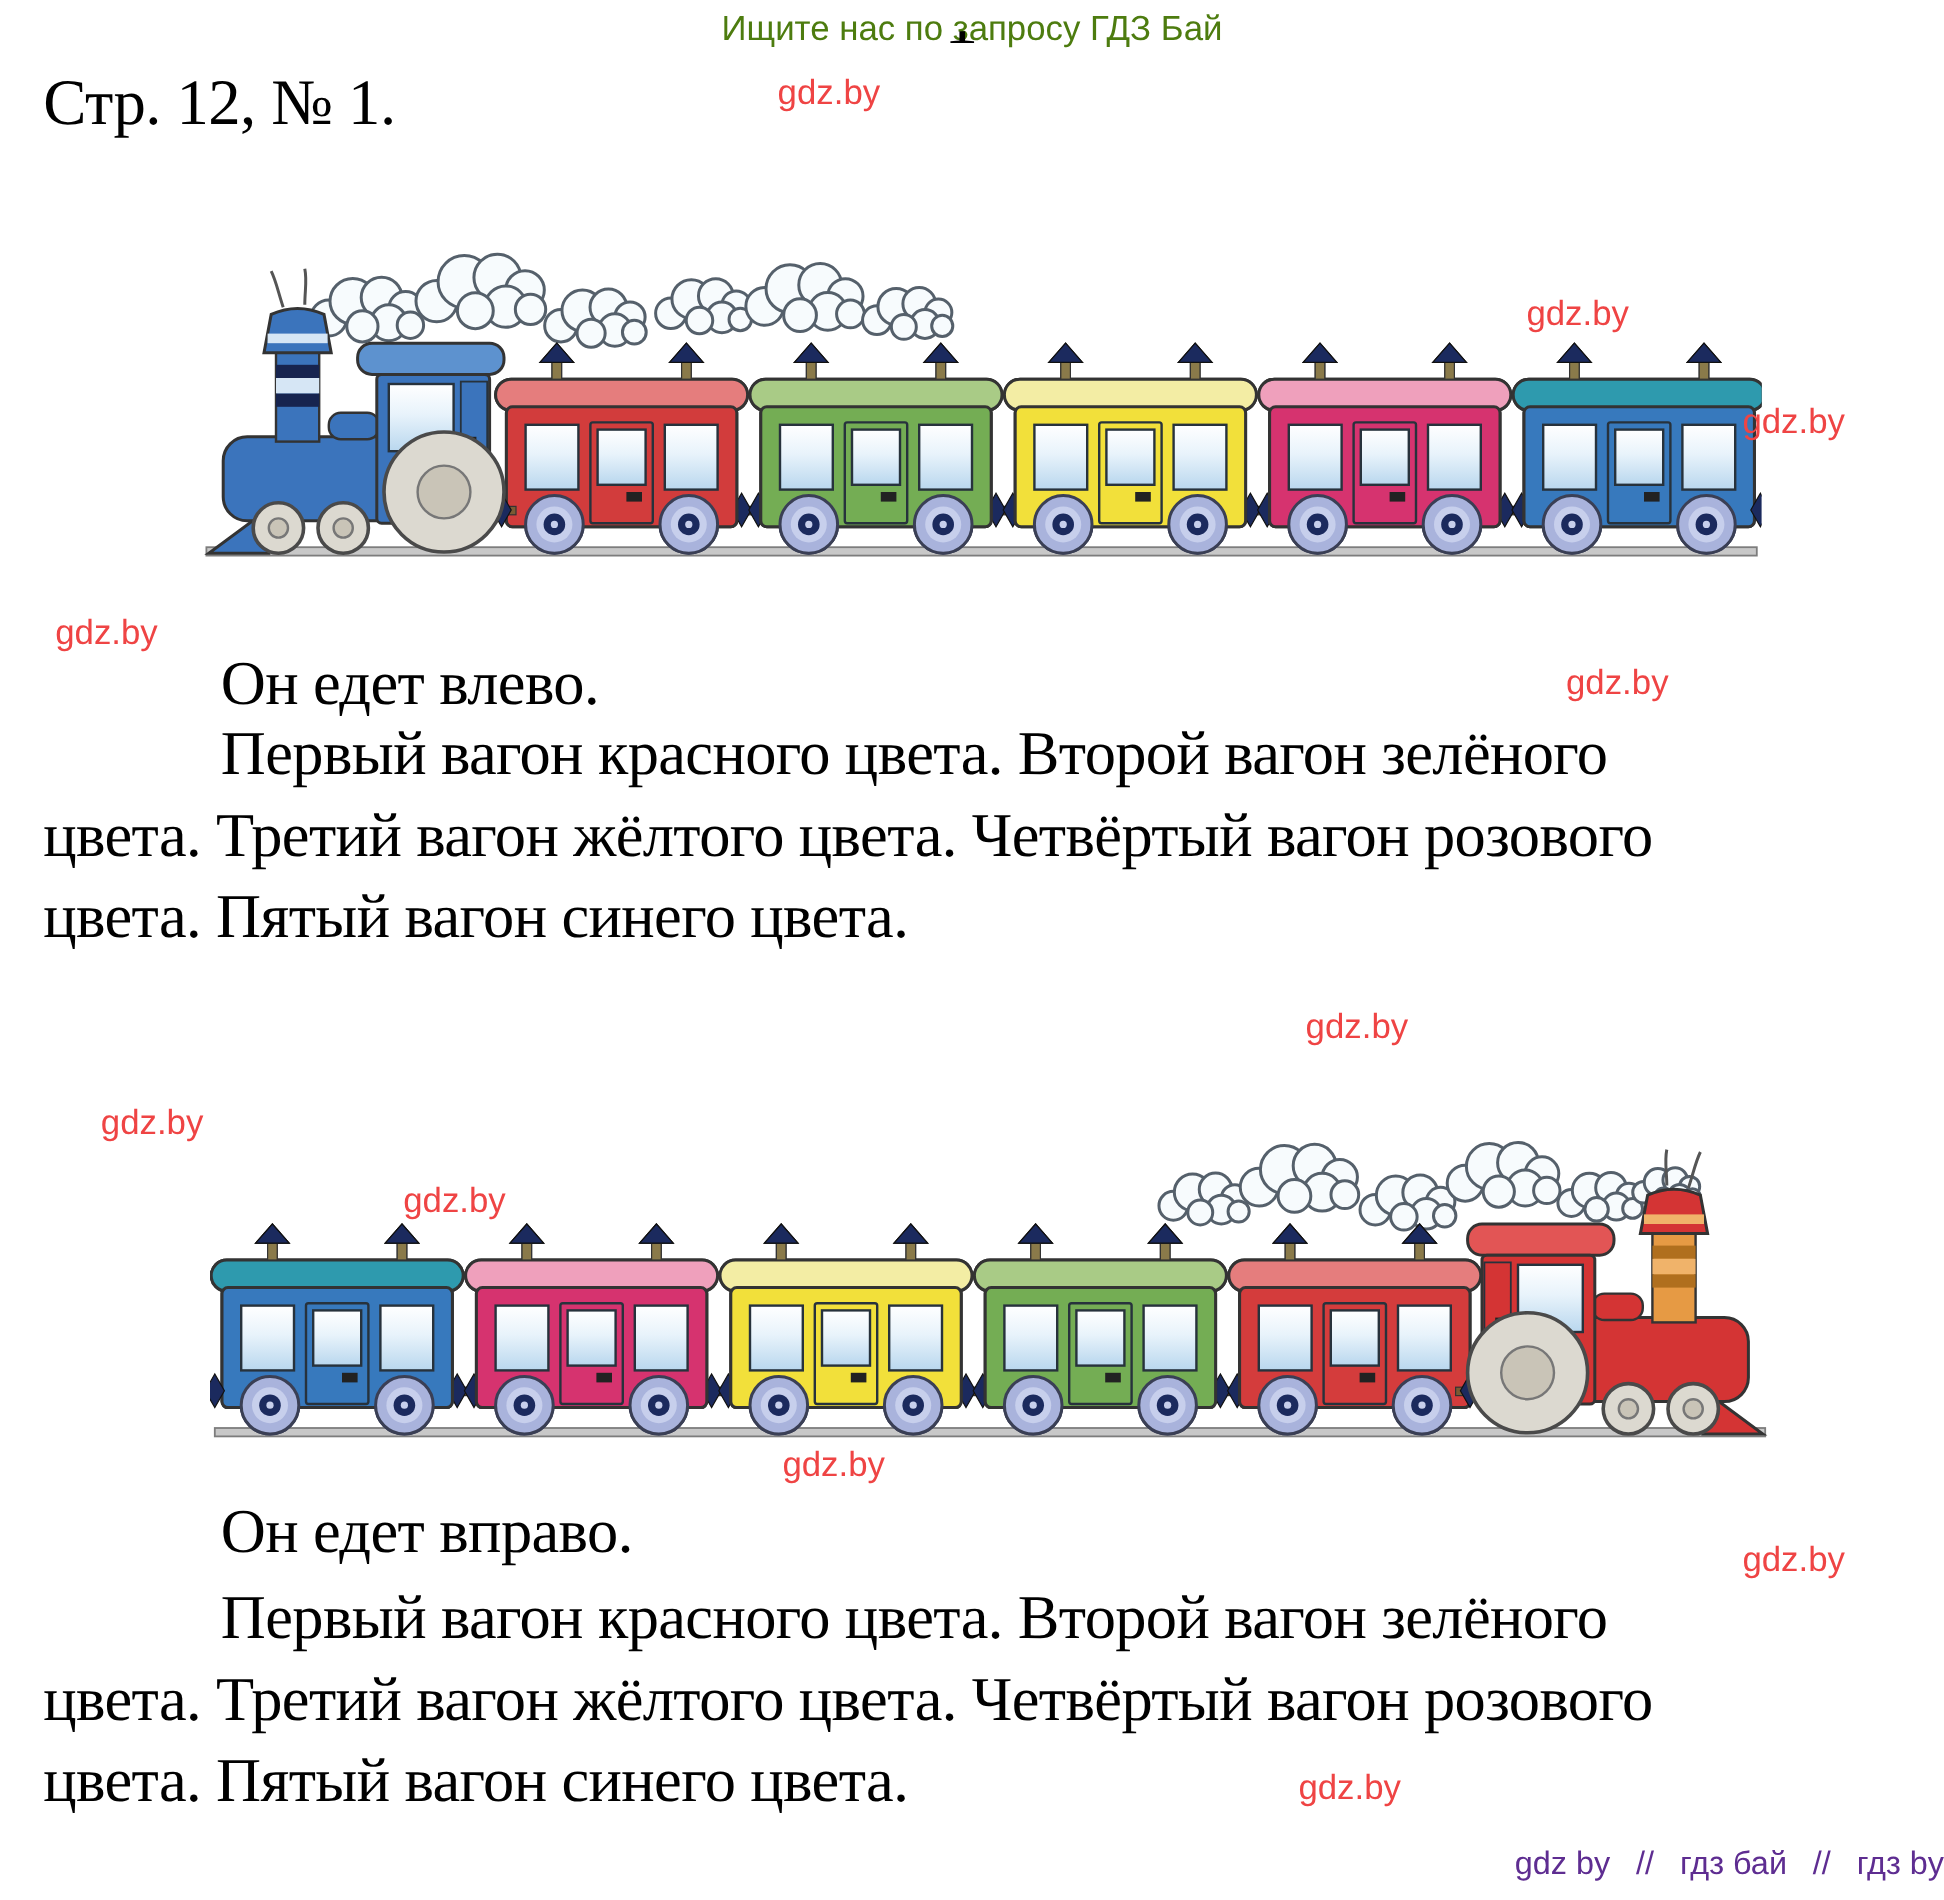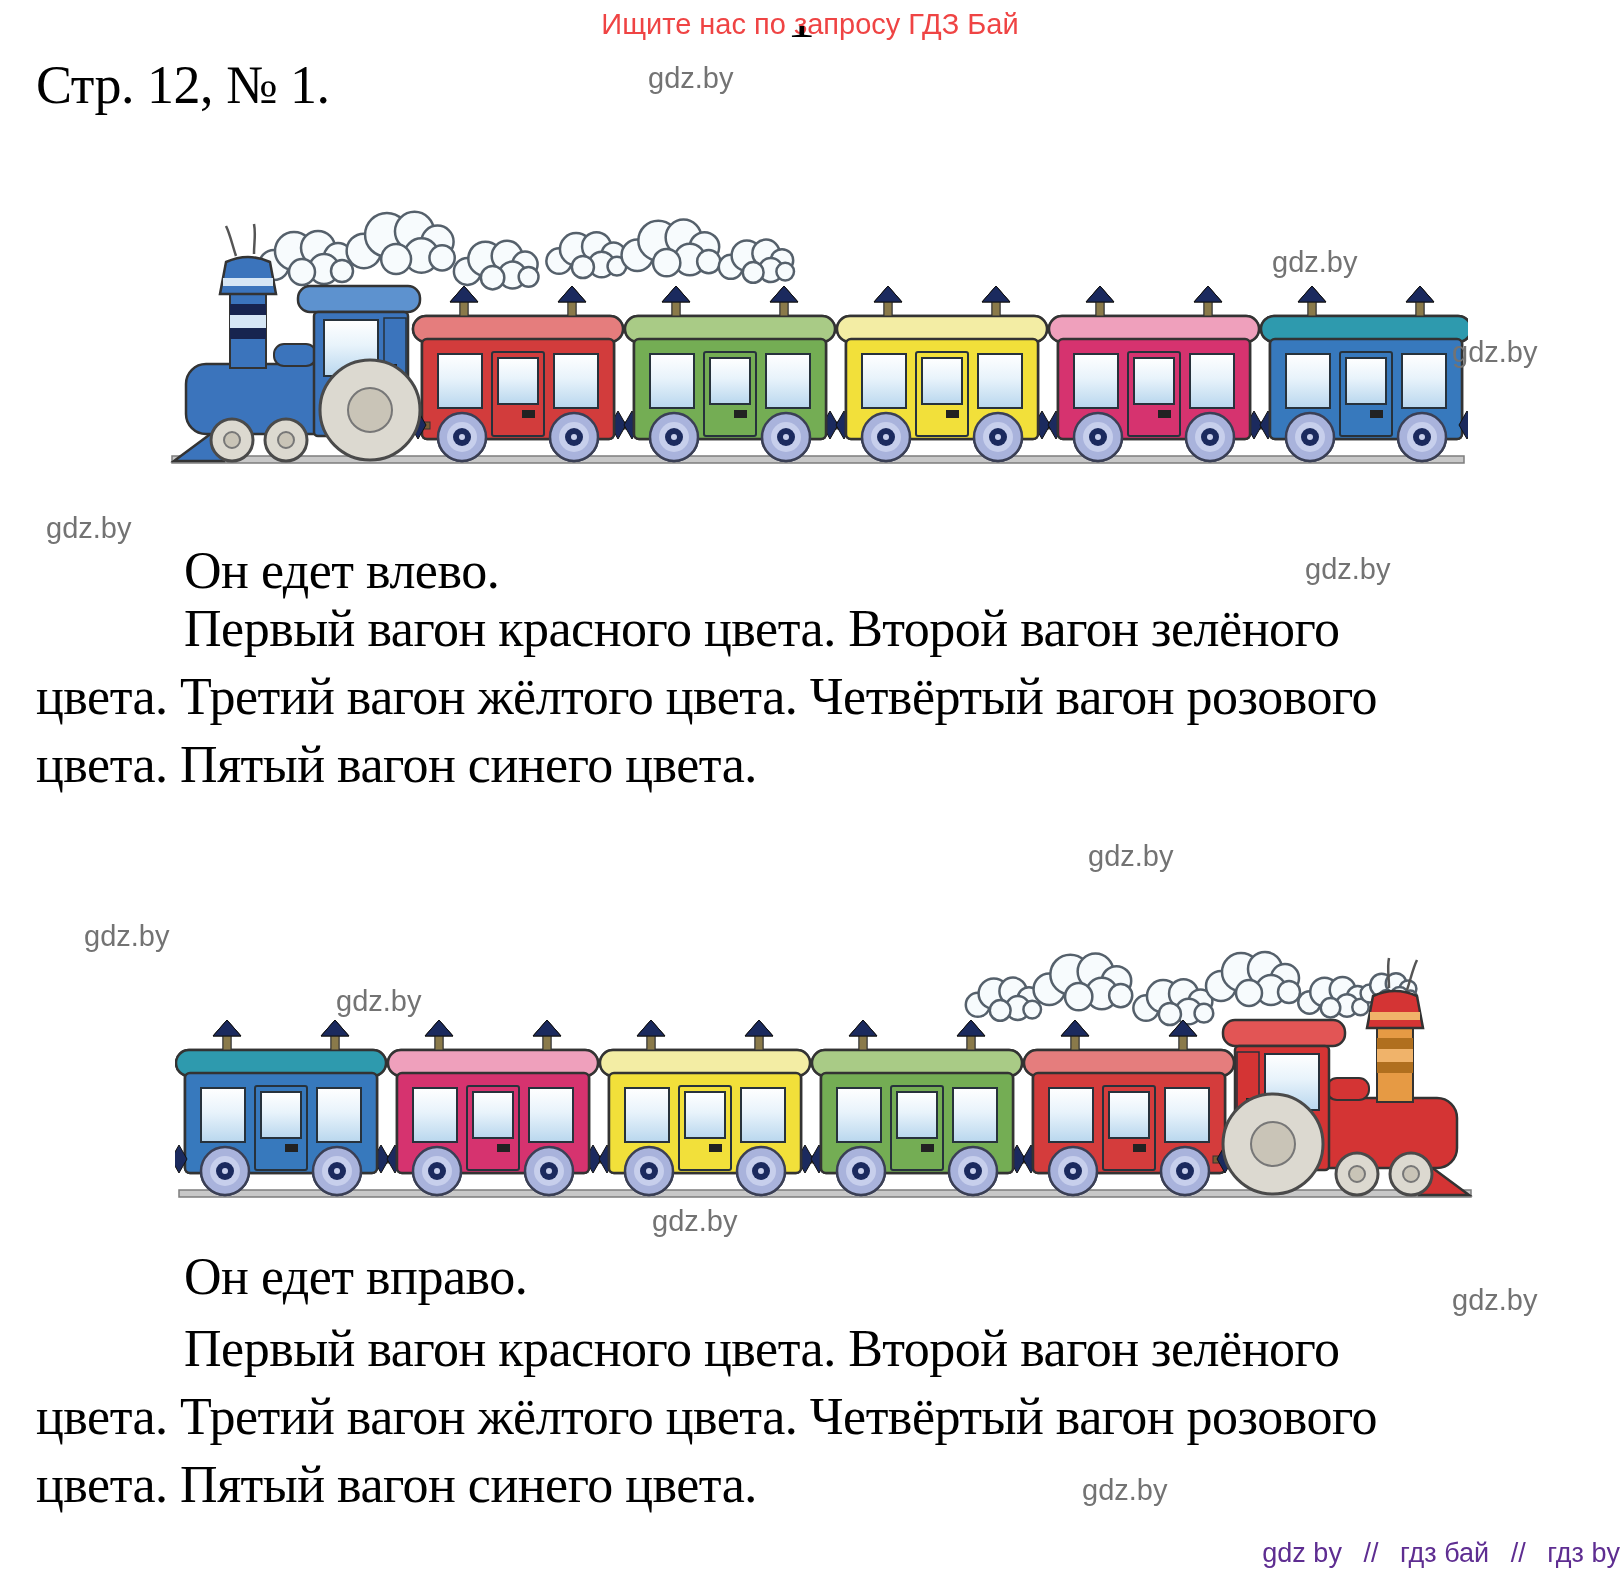--- a/index.html
+++ b/index.html
@@ -3,35 +3,35 @@
 <meta charset="utf-8">
 <style>
   html,body{margin:0;padding:0;background:#ffffff;}
   .page{position:relative;width:1620px;height:1583px;background:#ffffff;overflow:hidden;
         font-family:"Liberation Serif", serif;color:#000;}
   .promo{position:absolute;top:8px;left:0;right:0;text-align:center;
          font-family:"Liberation Sans", sans-serif;font-size:29px;font-weight:500;white-space:nowrap;}
   .serif{position:absolute;font-family:"Liberation Serif", serif;font-size:52px;
          letter-spacing:-0.5px;white-space:nowrap;line-height:1.1;text-align:center;}
   .heading{font-size:54px;}
-  .wm{position:absolute;font-family:"Liberation Sans", sans-serif;font-size:29px;color:#737373;
+  .wm{position:absolute;font-family:"Liberation Sans", sans-serif;font-size:29px;color:#ef4444;
       white-space:nowrap;z-index:5;}
   .train-svg{position:absolute;z-index:1;}
   .numclip{position:absolute;left:783px;top:26px;width:40px;height:24px;overflow:hidden;}
   .numclip span{position:absolute;left:4px;top:-40px;font-family:"Liberation Serif", serif;font-size:56px;}
   .footer{position:absolute;left:0;right:0;top:1538px;text-align:right;
           font-family:"Liberation Sans", sans-serif;font-size:27px;white-space:nowrap;}
   .footer .sep{margin:0 14px;}
 </style>
 </head>
 <body>
 
 <div class="page">
 
-  <div class="promo" style="color: #ef4444;">Ищите нас по запросу ГДЗ Бай</div>
+  <div class="promo" style="color: #4d7c0f;">Ищите нас по запросу ГДЗ Бай</div>
 
   <div class="numclip">
       <span>1</span>
     </div>
 
   <div class="serif heading" style="left:36px;top:56px;">Стр. 12, № 1.</div>
 
   <div class="wm" style="left:648px;top:62px;">gdz.by</div>
   <div class="wm" style="left:1272px;top:246px;">gdz.by</div>
   <div class="wm" style="left:1452px;top:336px;">gdz.by</div>

